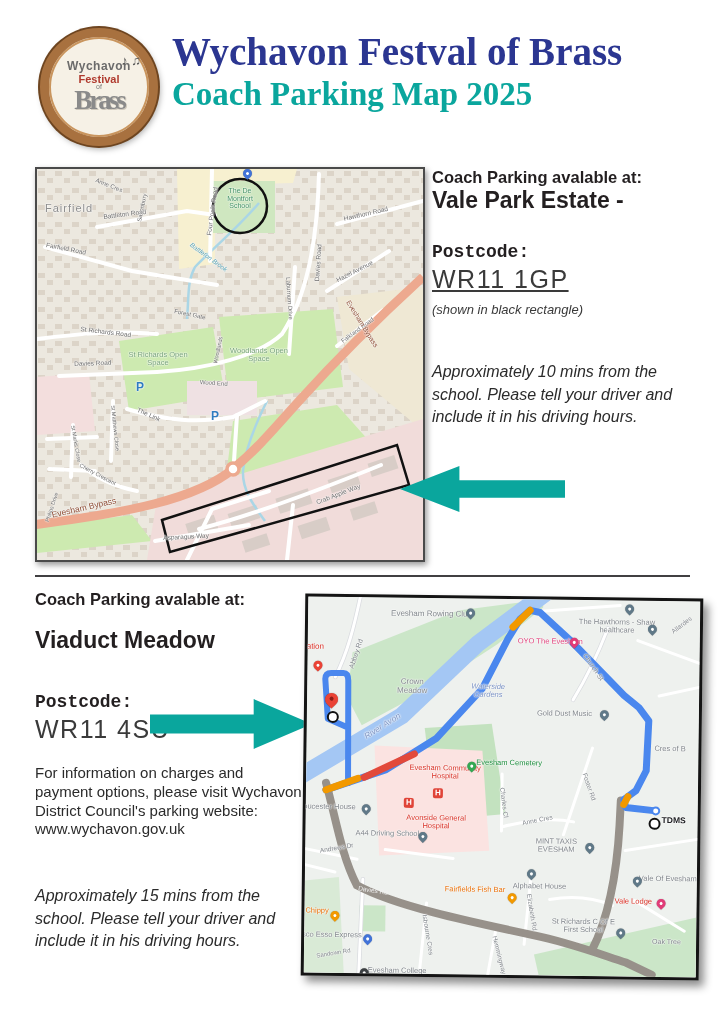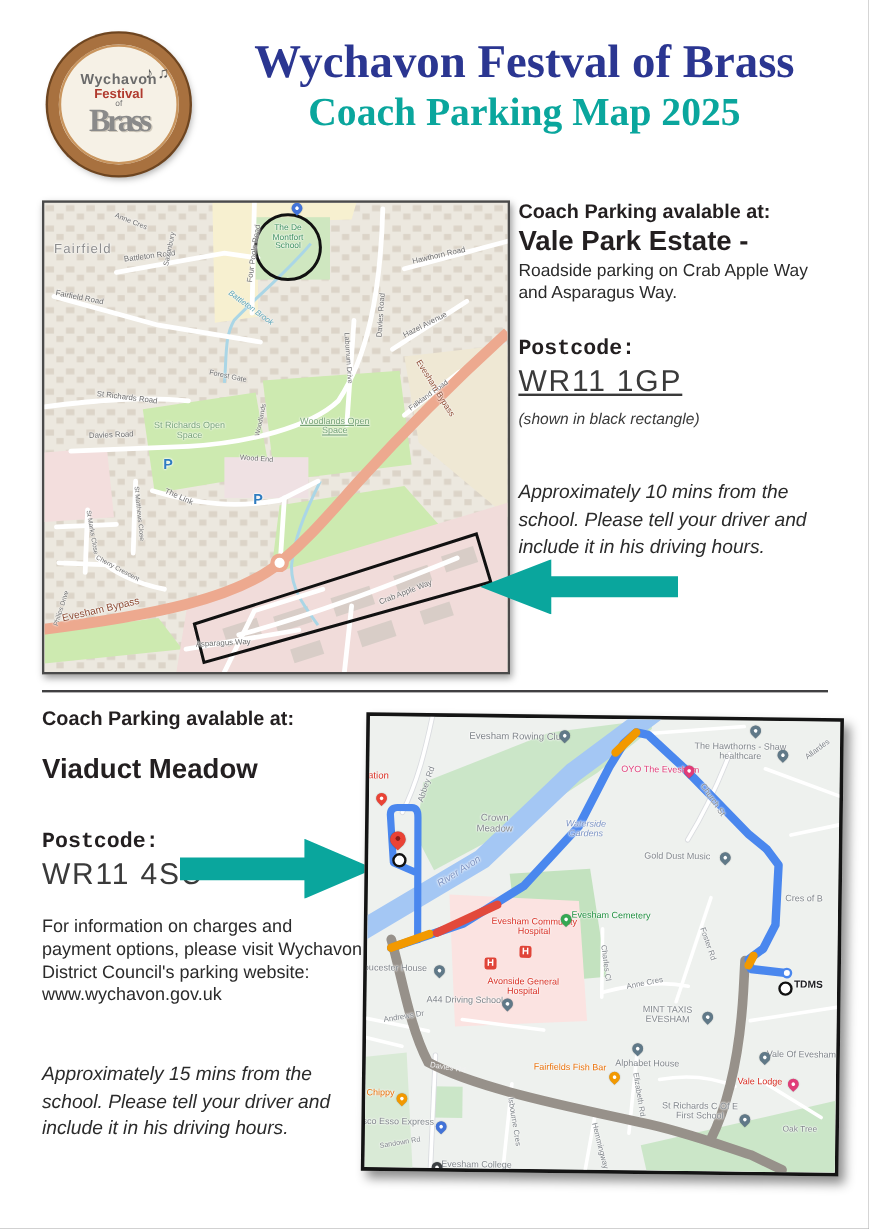--- a/index.html
+++ b/index.html
@@ -9,21 +9,21 @@
   .logo{position:absolute;left:40px;top:28px;width:100px;height:100px;border-radius:50%;
         background:#f6f1e6;border:9px solid #a8713f;
         box-shadow:0 0 0 2px #6e4520, inset 0 0 0 2px #c9955e, 2px 3px 6px rgba(0,0,0,.35);
         text-align:center;}
   .logo .l1{margin-top:22px;font-size:12px;font-weight:bold;color:#6b6b6b;letter-spacing:.5px;}
   .logo .l2{font-size:11px;font-weight:bold;color:#b03a2e;}
   .logo .l3{font-size:7px;color:#777;line-height:4px;}
   .logo .l4{font-family:"Liberation Serif",serif;font-size:27px;font-weight:bold;color:#8a8a8a;
             letter-spacing:-3px;line-height:22px;text-shadow:1px 1px 0 #cfc8bb;}
   .logo .notes{position:absolute;right:8px;top:16px;font-size:13px;color:#555;}
-  .titles{position:absolute;left:172px;top:30px;width:530px;text-align:center;}
+  .titles{position:absolute;left:172px;top:30px;width:530px;text-align:left;}
   .title1{font-family:"Liberation Serif",serif;font-weight:bold;font-size:39px;line-height:44px;color:#2b3691;}
   .title2{font-family:"Liberation Serif",serif;font-weight:bold;font-size:33px;line-height:40px;color:#0aa69d;}
   
   .mapframe{position:absolute;overflow:hidden;background:#f0ede5;}
   #map-top{left:35px;top:167px;width:386px;height:391px;border:2px solid #4a4a4a;
            box-shadow:2px 3px 6px rgba(0,0,0,.4);}
   #map-bottom{left:303px;top:596px;width:392px;height:376px;border:3px solid #141414;
            background:#eef1ee;box-shadow:5px 6px 9px rgba(0,0,0,.45);transform:rotate(.7deg);}
   .mapframe svg{position:absolute;left:0;top:0;}
   .labels{position:absolute;left:0;top:0;width:100%;height:100%;}
@@ -165,21 +165,21 @@
         <span class="mlabel road" style="left: 99px; top: 52px; font-size: 6px; transform: rotate(-78deg);">Saxonbury</span>
         <span class="mlabel road" style="left: 168px; top: 66px; font-size: 6.5px; transform: rotate(-82deg);">Four Pools Road</span>
         <span class="mlabel school wrap" style="left: 179px; top: 18px; font-size: 7px; width: 48px;">The De Montfort School</span>
         <span class="mlabel road" style="left: 276px; top: 112px; font-size: 6.5px; transform: rotate(-86deg);">Davies Road</span>
         <span class="mlabel road" style="left: 306px; top: 46px; font-size: 6.5px; transform: rotate(-13deg);">Hawthorn Road</span>
         <span class="mlabel road" style="left: 298px; top: 108px; font-size: 6.5px; transform: rotate(-27deg);">Hazel Avenue</span>
         <span class="mlabel road" style="left: 254px; top: 108px; font-size: 6px; transform: rotate(86deg);">Laburnum Drive</span>
         <span class="mlabel road" style="left: 303px; top: 170px; font-size: 6px; transform: rotate(-36deg);">Falkland Road</span>
         <span class="mlabel water" style="left: 156px; top: 72px; font-size: 6.5px; transform: rotate(36deg);">Battleton Brook</span>
         <span class="mlabel green wrap" style="left: 90px; top: 182px; font-size: 7.5px; width: 62px;">St Richards Open Space</span>
-        <span class="mlabel green wrap" style="left: 208px; top: 178px; font-size: 7.5px; width: 68px; text-decoration: underline;">Woodlands Open Space</span>
+        <span class="mlabel green wrap" style="left: 188px; top: 178px; font-size: 7.5px; width: 68px;">Woodlands Open Space</span>
         <span class="mlabel road" style="left: 44px; top: 156px; font-size: 6.5px; transform: rotate(7deg);">St Richards Road</span>
         <span class="mlabel road" style="left: 37px; top: 191px; font-size: 6.5px; transform: rotate(-2deg);">Davies Road</span>
         <span class="mlabel road" style="left: 138px; top: 139px; font-size: 6px; transform: rotate(12deg);">Forest Gate</span>
         <span class="mlabel road" style="left: 163px; top: 210px; font-size: 6px; transform: rotate(4deg);">Wood End</span>
         <span class="mlabel road" style="left: 102px; top: 237px; font-size: 6.5px; transform: rotate(24deg);">The Link</span>
         <span class="mlabel road" style="left: 78px; top: 236px; font-size: 5.5px; transform: rotate(84deg);">St Matthews Close</span>
         <span class="mlabel road" style="left: 38px; top: 256px; font-size: 5.5px; transform: rotate(80deg);">St Marks Close</span>
         <span class="mlabel road" style="left: 44px; top: 294px; font-size: 5.5px; transform: rotate(28deg);">Cherry Crescent</span>
         <span class="mlabel road" style="left: 8px; top: 352px; font-size: 5.5px; transform: rotate(-72deg);">Philips Drive</span>
         <span class="mlabel bypass" style="left: 314px; top: 130px; font-size: 7px; transform: rotate(58deg);">Evesham Bypass</span>
@@ -189,21 +189,20 @@
         <span class="mlabel road" style="left: 176px; top: 194px; font-size: 5.5px; transform: rotate(-78deg);">Woodlands</span>
         <span class="mlabel pmark" style="left: 99px; top: 212px; font-size: 12px;">P</span>
         <span class="mlabel pmark" style="left: 174px; top: 241px; font-size: 12px;">P</span>
         <span class="pin pin-blue" style="left: 206px; top: 0px;"></span>
       </div>
   </div>
 
   <div class="col-top">
     <div class="h-small">Coach Parking avalable at:</div>
     <div class="h-venue" style="">Vale Park Estate -</div>
-    <div class="body-txt" style="margin-top:3px;">Roadside parking on Crab Apple Way and Asparagus Way.</div>
     <div class="h-post" style="margin-top:28px;">Postcode:</div>
     <div class="postcode" style="margin-top:3px;text-decoration:underline;">WR11 1GP</div>
     <div class="note" style="margin-top:8px;">(shown in black rectangle)</div>
     <div class="timing" style="margin-top:44px;width:258px;">Approximately 10 mins from the school. Please tell your driver and include it in his driving hours.</div>
   </div>
   <div class="arrow" id="arrow-left"></div>
 
   <div class="divider"></div>
 
   <div class="col-bottom">

